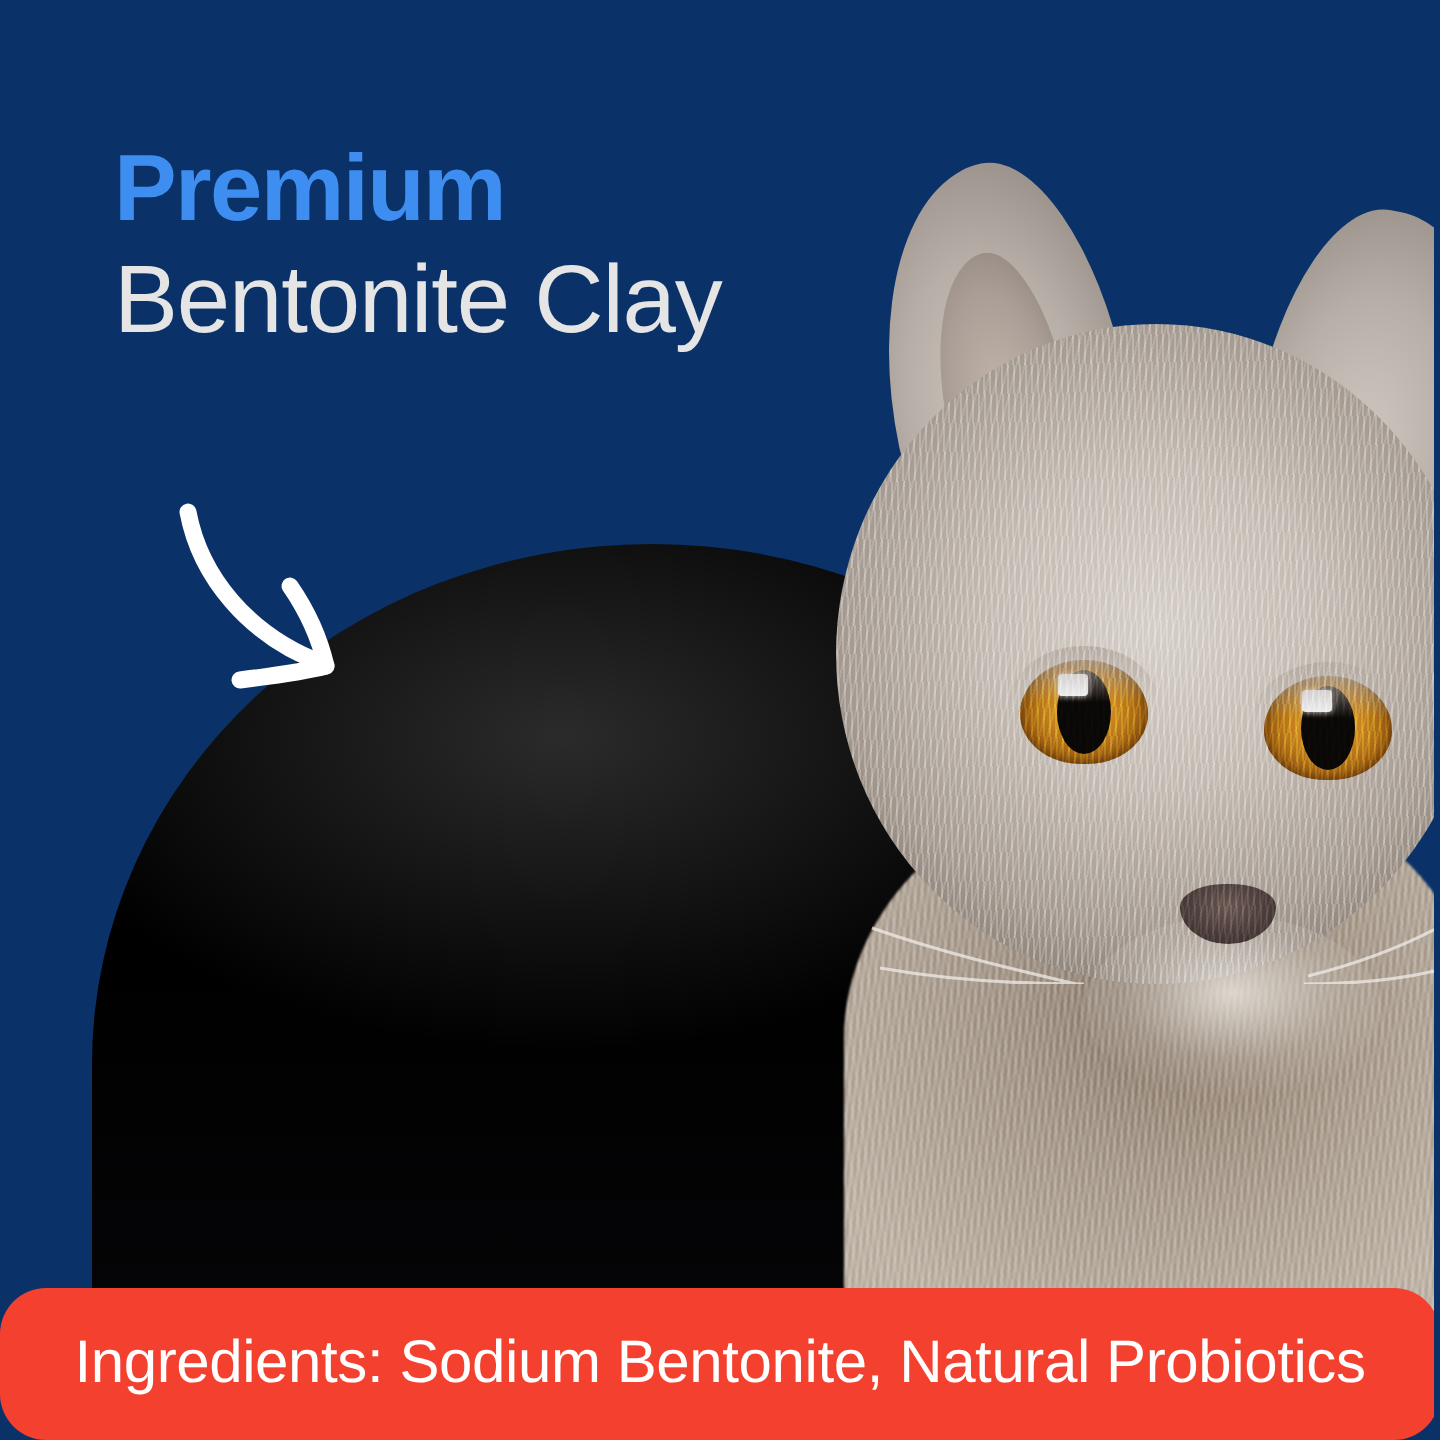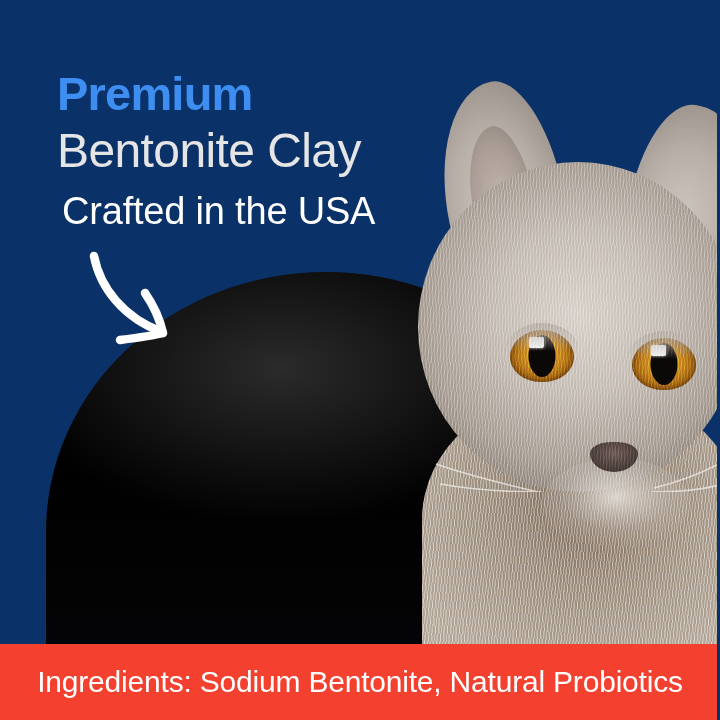--- a/index.html
+++ b/index.html
@@ -179,21 +179,21 @@
     letter-spacing:-0.2px; line-height:1.1; margin-top:14px; padding-left:5px;
   }
 
   
   .arrow{ position:absolute; left:84px; top:248px; width:110px; height:100px; }
 
   
   .ingredients-bar{
     position:absolute; left:0; bottom:0; width:720px; height:76px;
     background:#f4402e;
-    display:flex; align-items:center; justify-content:center;
+    display:flex; align-items:center; justify-content:center;border-radius:23px;
   }
   .ingredients-text{
     color:#ffffff; font-size:30px; font-weight:normal; letter-spacing:-0.2px;
     white-space:nowrap;
   }
 </style>
 </head>
 <body>
 
 <div class="banner-root">
@@ -229,21 +229,20 @@
           <path d="M236 326 C 268 318, 296 306, 318 292"></path>
           <path d="M234 330 C 268 330, 296 326, 318 318"></path>
         </g>
       </svg>
     </div>
   </div>
 
   <div class="headline">
     <div class="h-premium">Premium</div>
     <div class="h-main">Bentonite Clay</div>
-    <div class="h-sub">Crafted in the USA</div>
   </div>
 
   <svg class="arrow" viewBox="0 0 110 100">
     <path d="M10 8 C 16 40, 40 70, 78 84" stroke="#ffffff" stroke-width="8.5" fill="none" stroke-linecap="round"></path>
     <path d="M61 45 C 70 58, 76 72, 79 85" stroke="#ffffff" stroke-width="8.5" fill="none" stroke-linecap="round"></path>
     <path d="M36 92 C 52 90, 68 88, 79 85" stroke="#ffffff" stroke-width="8.5" fill="none" stroke-linecap="round"></path>
   </svg>
 
   <div class="ingredients-bar">
     <span class="ingredients-text">Ingredients: Sodium Bentonite, Natural Probiotics</span>

